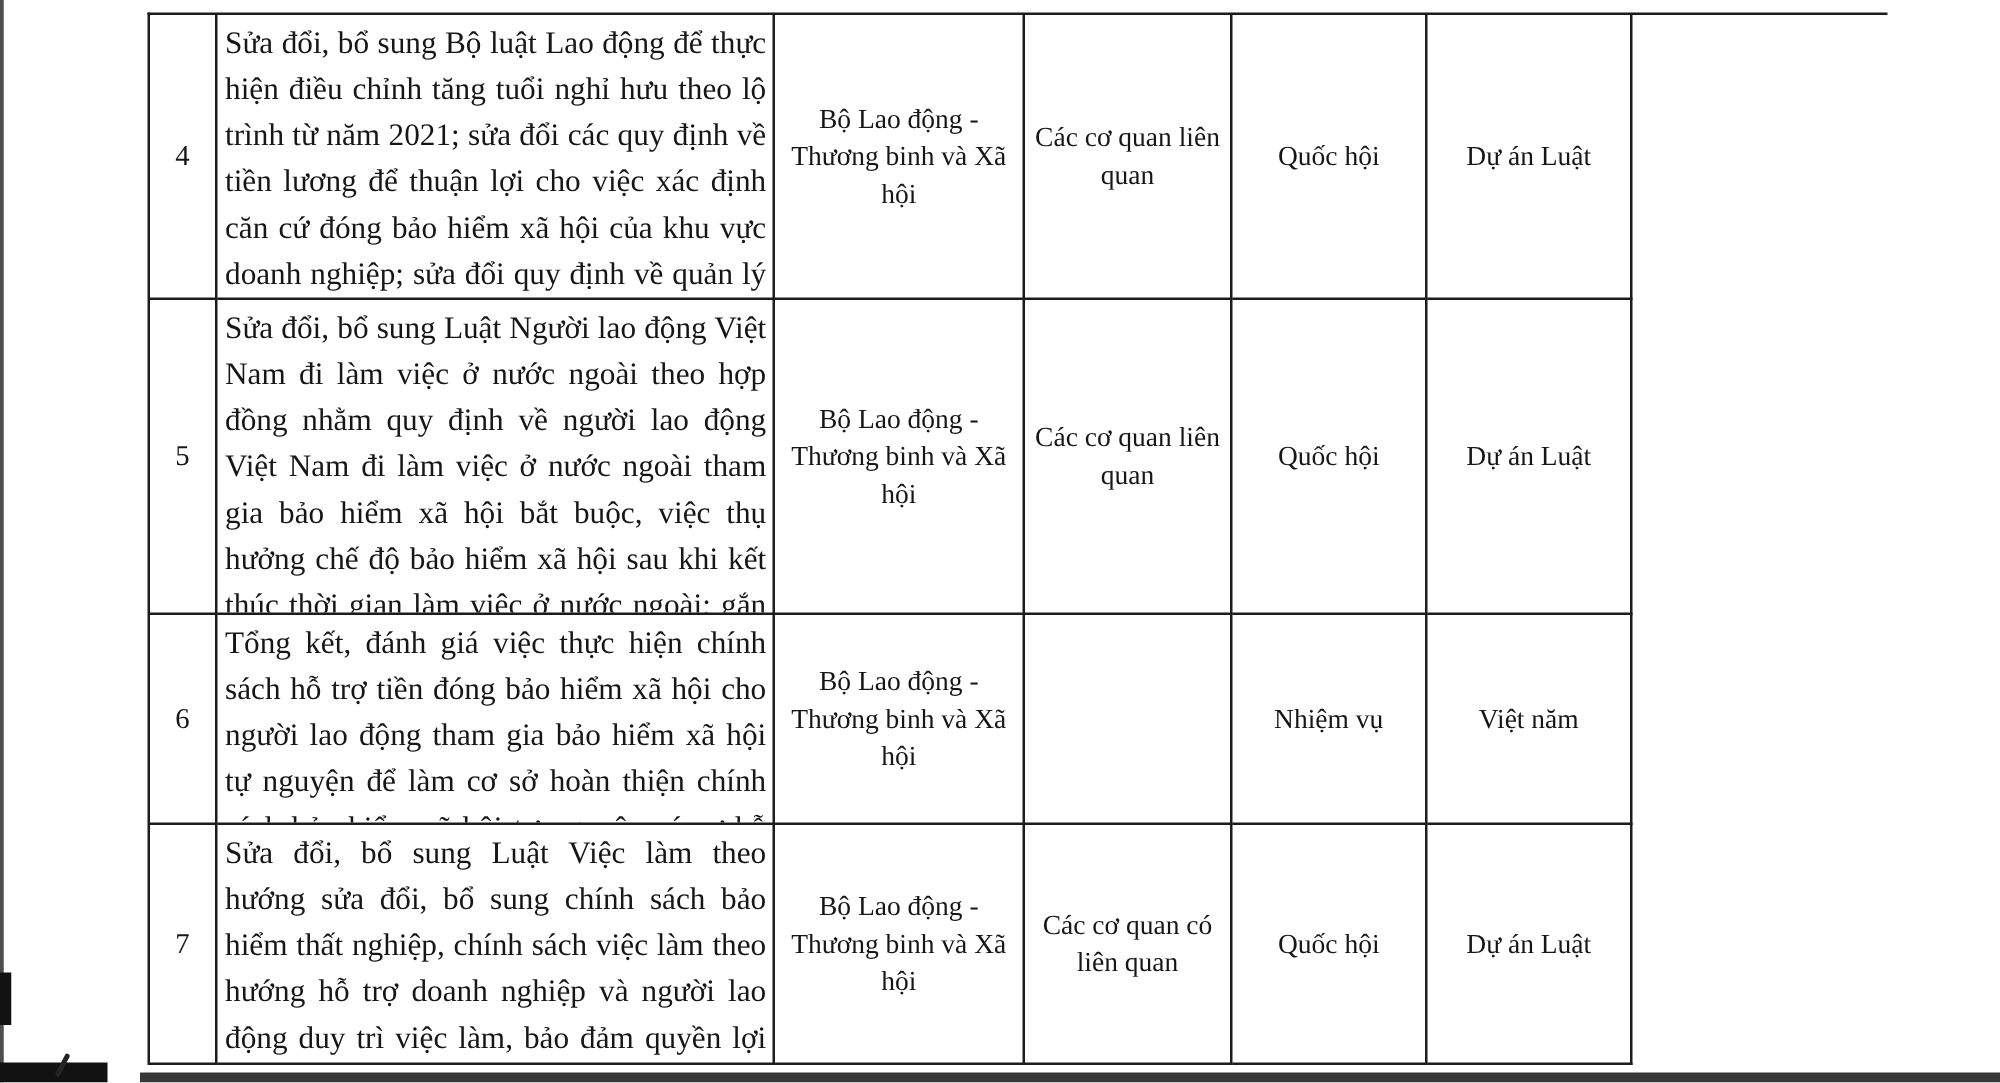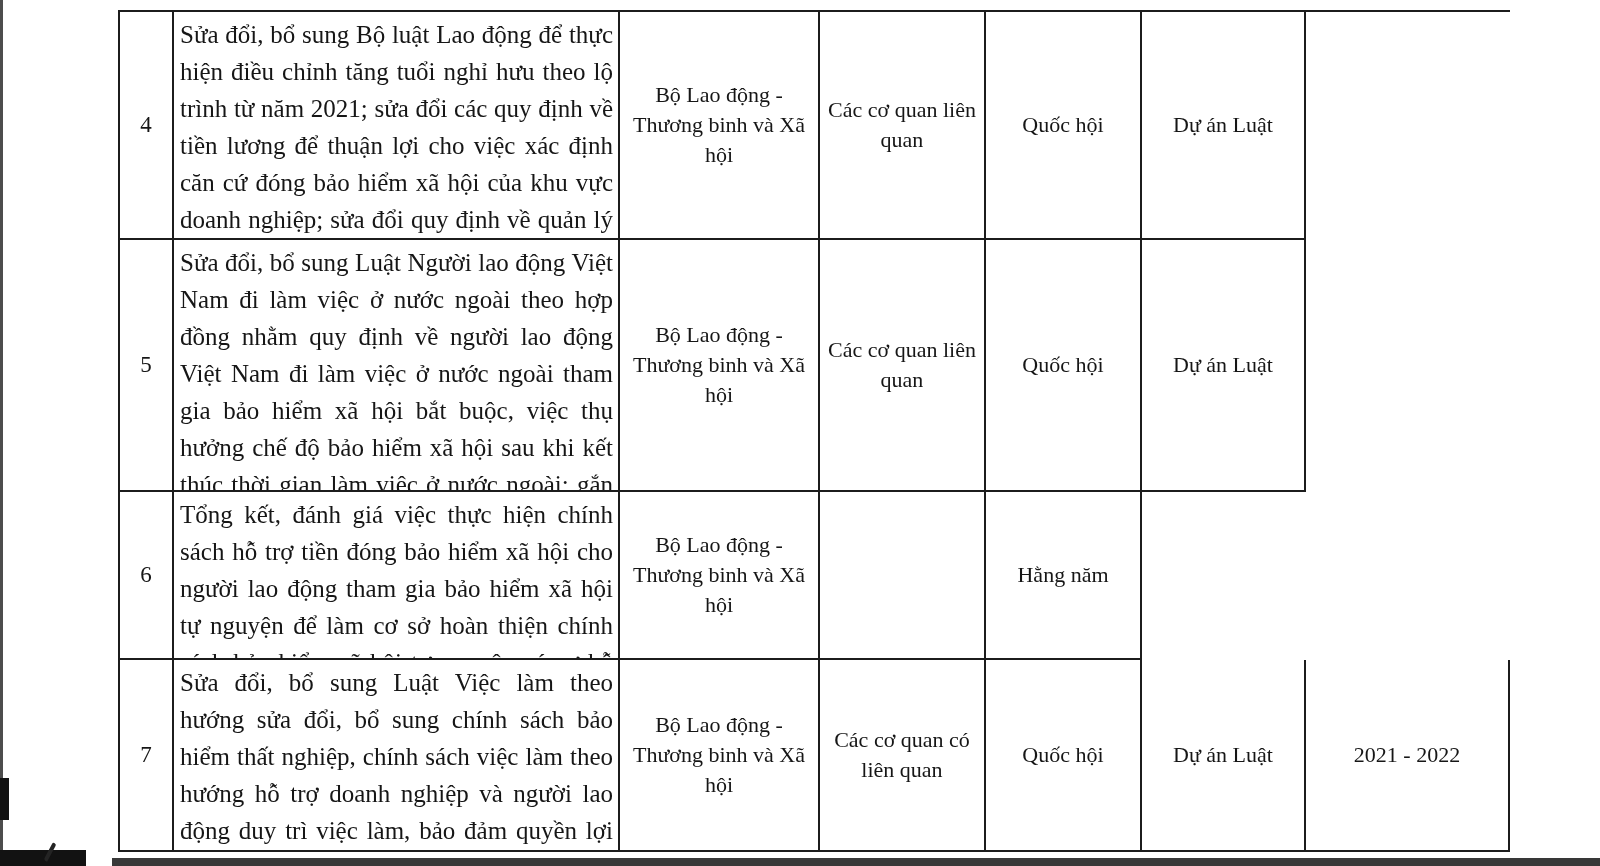--- a/index.html
+++ b/index.html
@@ -79,26 +79,26 @@
     <div class="cell center">Các cơ quan liên quan</div>
     <div class="cell center">Quốc hội</div>
     <div class="cell center">Dự án Luật</div>
   </div>
 
   <div class="trow r6">
     <div class="cell num">6</div>
     <div class="cell desc">Tổng kết, đánh giá việc thực hiện chính sách hỗ trợ tiền đóng bảo hiểm xã hội cho người lao động tham gia bảo hiểm xã hội tự nguyện để làm cơ sở hoàn thiện chính sách bảo hiểm xã hội tự nguyện có sự hỗ trợ phù hợp từ ngân sách nhà nước.</div>
     <div class="cell center">Bộ Lao động - Thương binh và Xã hội</div>
     <div class="cell center"></div>
-    <div class="cell center">Hằng năm</div>
+    <div class="cell center">Nhiệm vụ</div>
+    <div class="cell center">Việt năm</div>
   </div>
 
   <div class="trow r7">
     <div class="cell num">7</div>
     <div class="cell desc">Sửa đổi, bổ sung Luật Việc làm theo hướng sửa đổi, bổ sung chính sách bảo hiểm thất nghiệp, chính sách việc làm theo hướng hỗ trợ doanh nghiệp và người lao động duy trì việc làm, bảo đảm quyền lợi chính đáng của doanh nghiệp và người lao động, khắc phục tình trạng gian lận, trục lợi bảo hiểm thất nghiệp.</div>
     <div class="cell center">Bộ Lao động - Thương binh và Xã hội</div>
     <div class="cell center">Các cơ quan có liên quan</div>
     <div class="cell center">Quốc hội</div>
     <div class="cell center">Dự án Luật</div>
-    <div class="cell center">2021 - 2022</div>
   </div>
 
 </div>
 
 </body></html>

